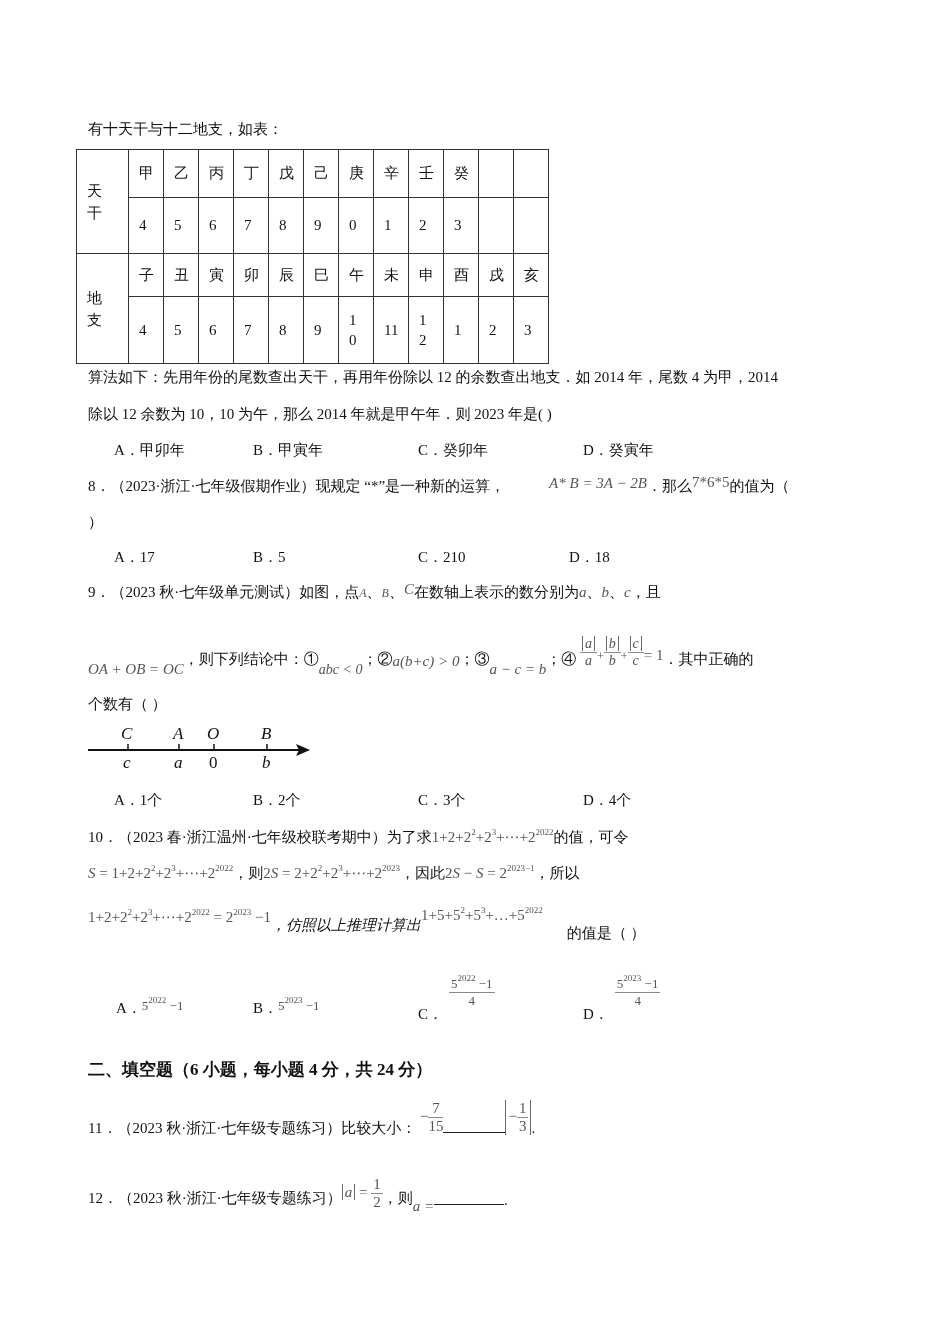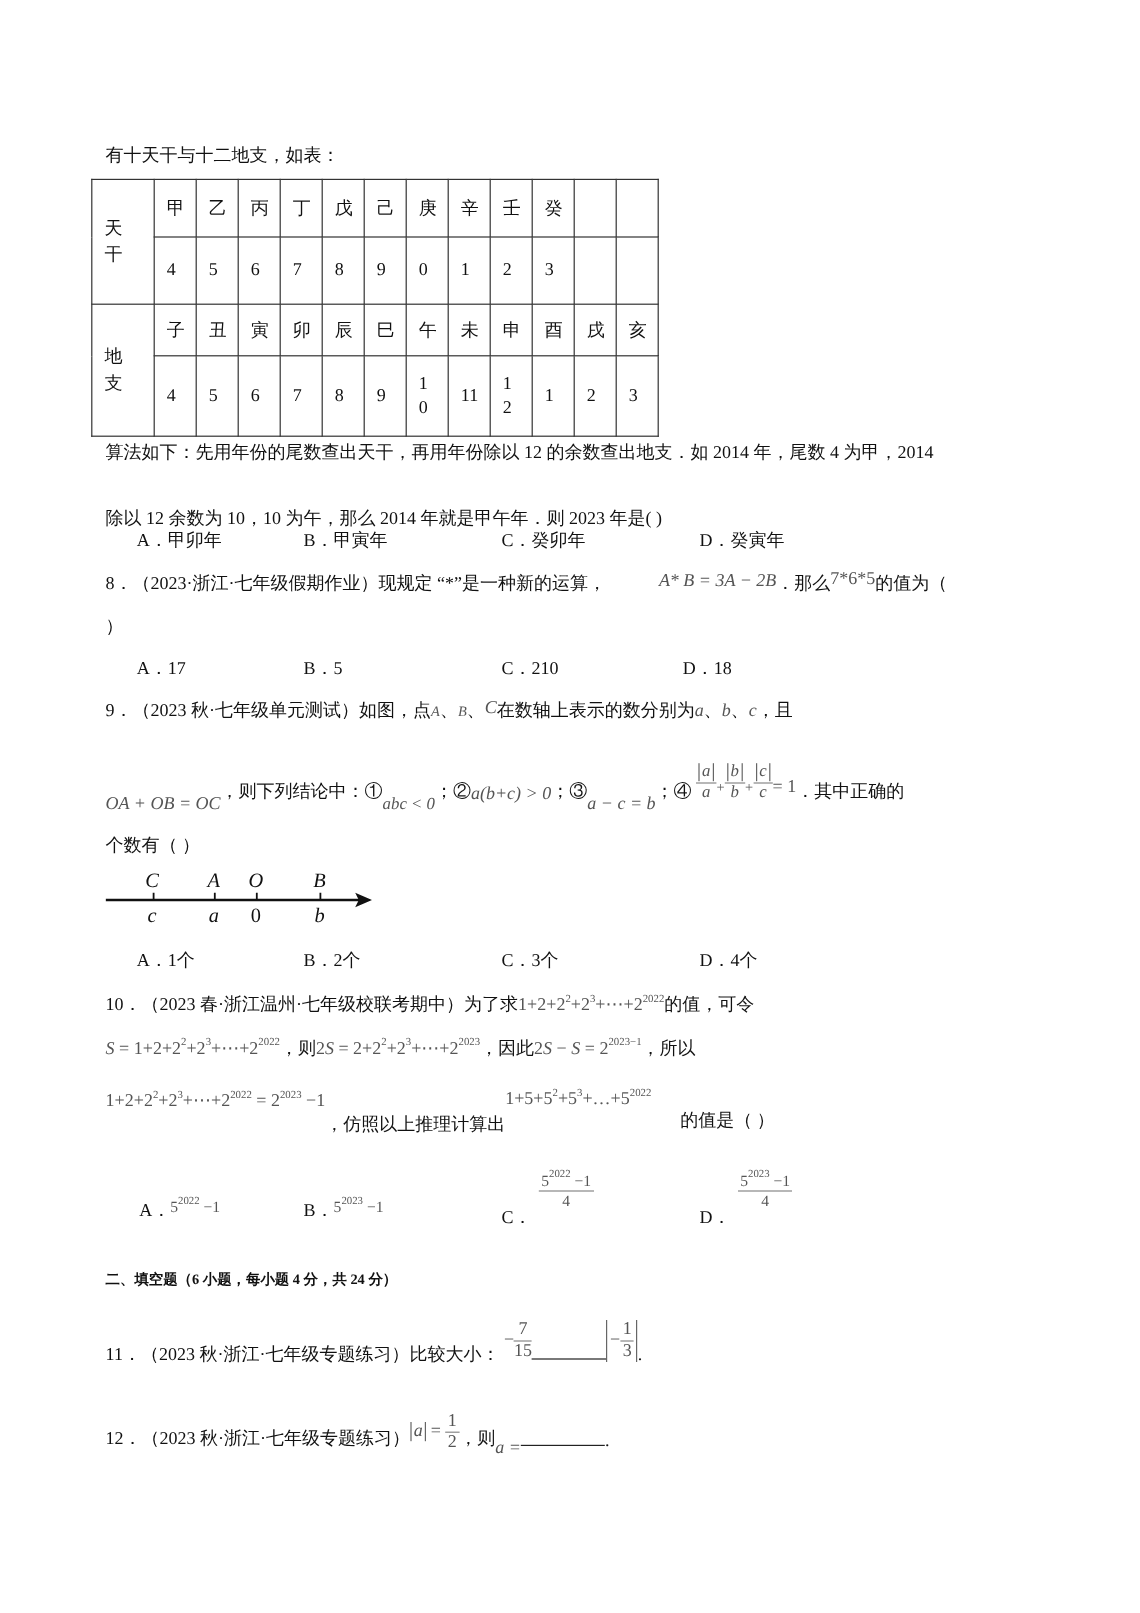--- a/index.html
+++ b/index.html
@@ -17,21 +17,21 @@
   tr.r2 td{height:56px;}
   tr.r3 td{height:43px;}
   tr.r4 td{height:67px;}
   .two{line-height:20px;}
   .opt{position:absolute;white-space:nowrap;}
   .frac{display:inline-block;text-align:center;vertical-align:middle;}
   .frac .n{display:block;border-bottom:1px solid #888;padding:0 2px;}
   .frac .d{display:block;}
   .blank{display:inline-block;border-bottom:1.5px solid #222;}
   .bar{border-left:1px solid #666;border-right:1px solid #666;padding:0 2px;}
-  h2.sec{position:absolute;left:88px;top:1058px;margin:0;font-size:12px;font-weight:bold;
+  h2.sec{position:absolute;left:88px;top:1058px;margin:0;font-size:17px;font-weight:bold;
          font-family:"Liberation Serif","DejaVu Serif",serif;}
 </style>
 </head>
 <body>
 
 <div class="abs" style="left:88px;top:120px;">有十天干与十二地支，如表：</div>
 
 <table class="gz">
   <tbody>
       <tr class="r1">
@@ -89,21 +89,21 @@
     <td>11</td>
     <td class="two" style="width:35px;word-break:break-all;white-space:normal;padding-right:12px;">12</td>
     <td>1</td>
     <td>2</td>
     <td>3</td>
   </tr>
 </tbody>
   </table>
 
 <div class="abs" style="left:88px;top:368px;text-align:right;">算法如下：先用年份的尾数查出天干，再用年份除以 12 的余数查出地支．如 2014 年，尾数 4 为甲，2014</div>
-<div class="abs" style="left:88px;top:423px;">除以 12 余数为 10，10 为午，那么 2014 年就是甲午年．则 2023 年是(    )</div>
+<div class="abs" style="left:88px;top:405px;">除以 12 余数为 10，10 为午，那么 2014 年就是甲午年．则 2023 年是(    )</div>
 <div class="opt" style="left:114px;top:441px;">A．甲卯年</div>
 <div class="opt" style="left:253px;top:441px;">B．甲寅年</div>
 <div class="opt" style="left:418px;top:441px;">C．癸卯年</div>
 <div class="opt" style="left:583px;top:441px;">D．癸寅年</div>
 
 <div class="abs" style="left:88px;top:477px;">
   <span>8．（2023·浙江·七年级假期作业）现规定 “*”是一种新的运算，</span><span class="m" style="position:relative;top:-3px;margin-left:44px;">A* B = 3A − 2B</span><span>．那么</span><span class="mr" style="position:relative;top:-4px;">7*6*5</span><span>的值为（</span>
 </div>
 <div class="abs" style="left:88px;top:513px;">）</div>
 <div class="opt" style="left:114px;top:548px;text-align:right;">A．17</div>
@@ -143,21 +143,21 @@
 <div class="opt" style="left:418px;top:791px;">C．3个</div>
 <div class="opt" style="left:583px;top:791px;">D．4个</div>
 
 <div class="abs" style="left:88px;top:828px;">
   <span>10．（2023 春·浙江温州·七年级校联考期中）为了求</span><span class="mr">1+2+2<sup>2</sup>+2<sup>3</sup>+⋯+2<sup>2022</sup></span><span>的值，可令</span>
 </div>
 <div class="abs" style="left:88px;top:864px;">
   <span class="mr"><i>S</i> = 1+2+2<sup>2</sup>+2<sup>3</sup>+⋯+2<sup>2022</sup></span><span>，则</span><span class="mr">2<i>S</i> = 2+2<sup>2</sup>+2<sup>3</sup>+⋯+2<sup>2023</sup></span><span>，因此</span><span class="mr">2<i>S</i> − <i>S</i> = 2<sup>2023−1</sup></span><span>，所以</span>
 </div>
 <div class="abs" style="left:88px;top:912px;height:34px;">
-  <span class="mr" style="position:relative;top:-4px;">1+2+2<sup>2</sup>+2<sup>3</sup>+⋯+2<sup>2022</sup> = 2<sup>2023</sup> −1</span><span style="position:relative;top:16px;">，仿照以上推理计算出</span><span class="mr" style="position:relative;top:-6px;">1+5+5<sup>2</sup>+5<sup>3</sup>+…+5<sup>2022</sup></span><span style="position:relative;top:12px;margin-left:24px;">的值是（    ）</span>
+  <span class="mr" style="position:relative;top:-4px;">1+2+2<sup>2</sup>+2<sup>3</sup>+⋯+2<sup>2022</sup> = 2<sup>2023</sup> −1</span><span style="position:relative;top:4px;font-style:italic;">，仿照以上推理计算出</span><span class="mr" style="position:relative;top:-6px;">1+5+5<sup>2</sup>+5<sup>3</sup>+…+5<sup>2022</sup></span><span style="position:relative;top:12px;margin-left:24px;">的值是（    ）</span>
 </div>
 <div class="opt" style="left:116px;top:999px;"><span>A．</span><span class="mr" style="font-size:13px;position:relative;top:-3px;">5<sup>2022</sup> −1</span></div>
 <div class="opt" style="left:253px;top:999px;"><span>B．</span><span class="mr" style="font-size:13px;position:relative;top:-3px;">5<sup>2023</sup> −1</span></div>
 <div class="opt" style="left:418px;top:976px;"><span style="position:relative;top:23px;">C．</span><span class="frac mr" style="font-size:13px;margin-left:6px;"><span class="n">5<sup>2022</sup> −1</span><span class="d">4</span></span></div>
 <div class="opt" style="left:583px;top:976px;"><span style="position:relative;top:23px;">D．</span><span class="frac mr" style="font-size:13px;margin-left:6px;"><span class="n">5<sup>2023</sup> −1</span><span class="d">4</span></span></div>
 
 <h2 class="sec">二、填空题（6 小题，每小题 4 分，共 24 分）</h2>
 
 <div class="abs" style="left:88px;top:1100px;">
   <span style="position:relative;top:12px;">11．（2023 秋·浙江·七年级专题练习）比较大小：</span>

